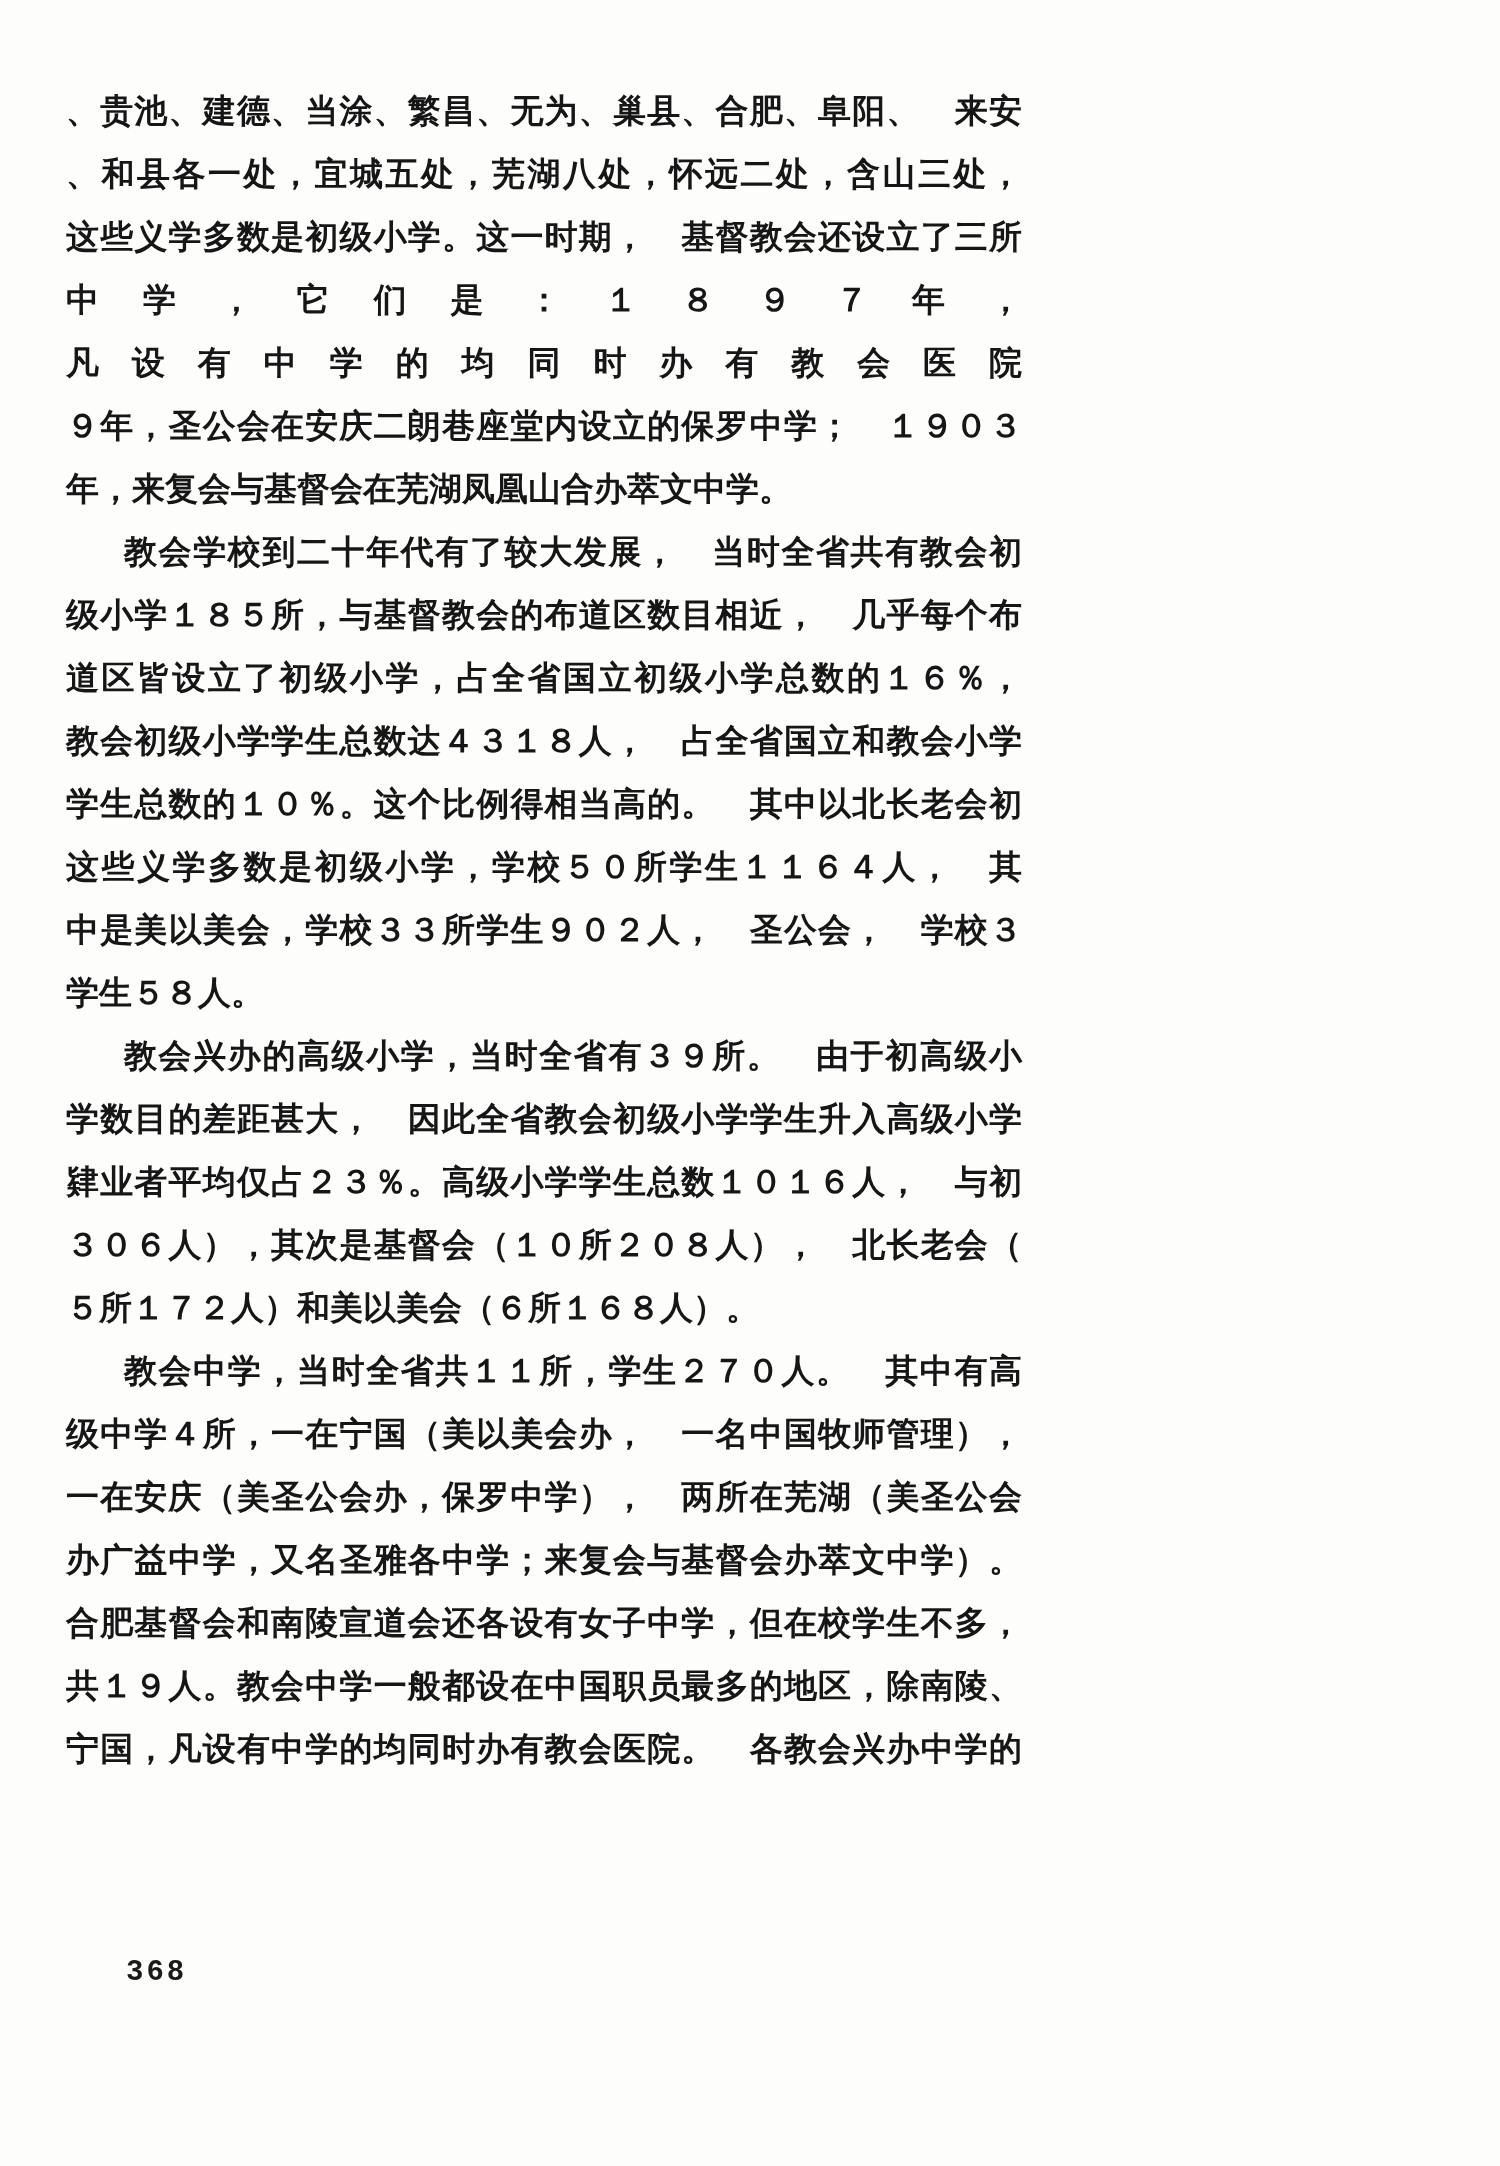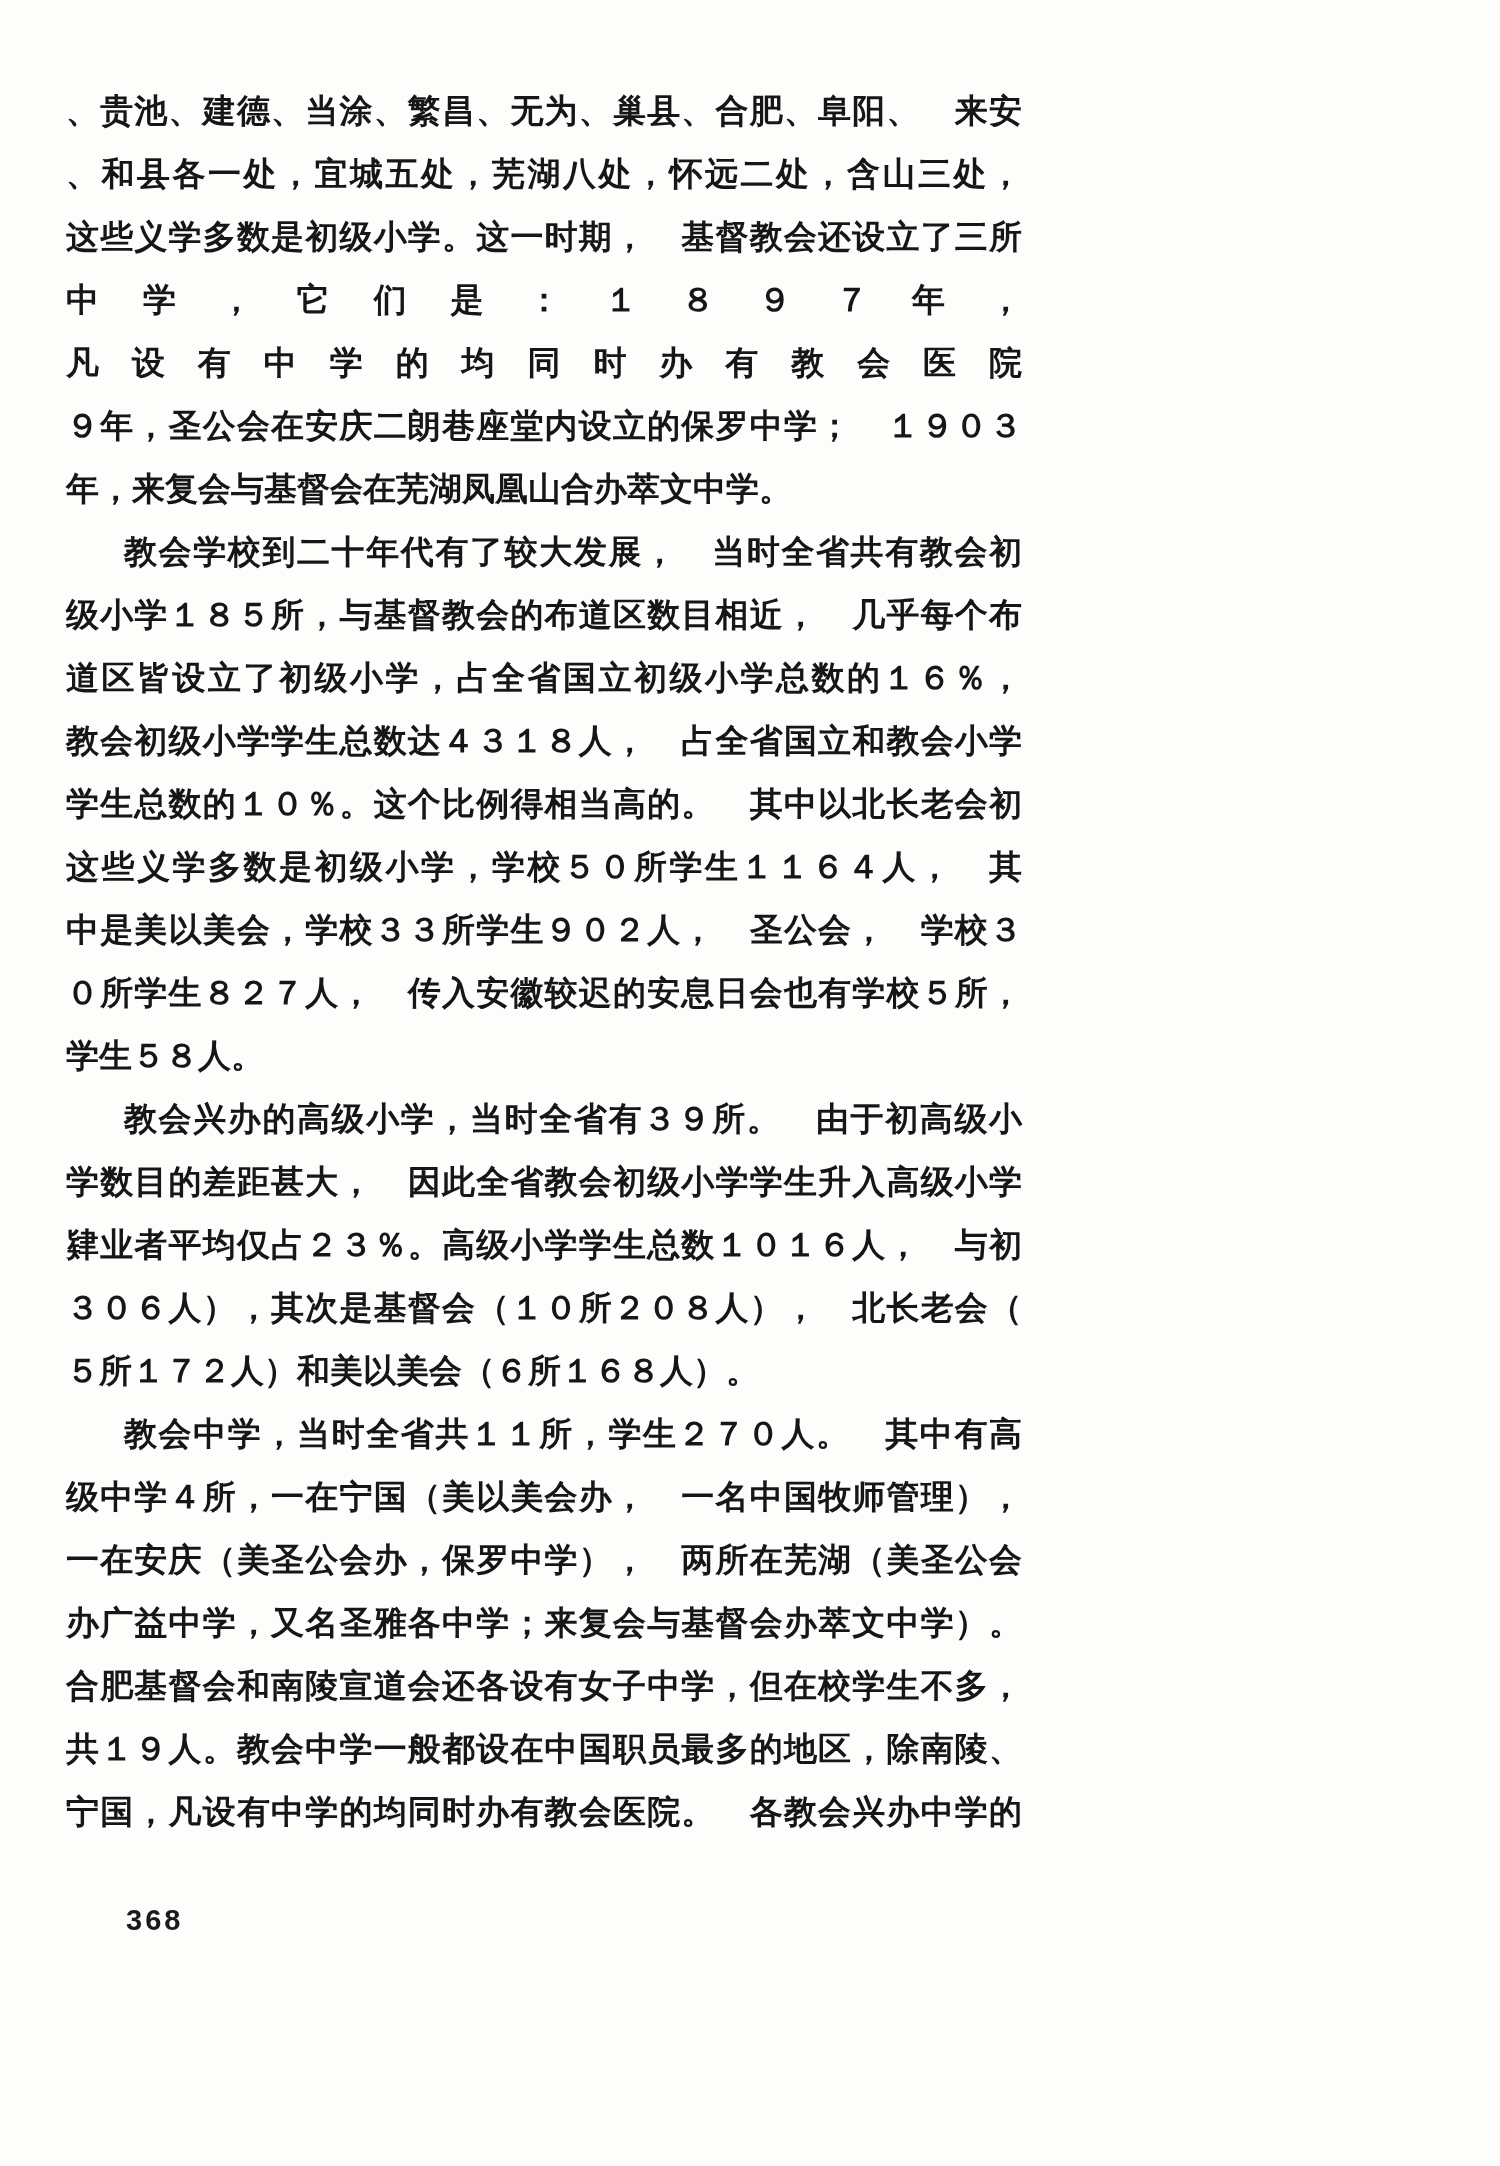--- a/index.html
+++ b/index.html
@@ -33,47 +33,46 @@
   .line.j {
     text-align: justify;
     text-align-last: justify;
   }
   .line.indent {
     text-indent: 58px;
   }
   .page-number {
     position: absolute;
     left: 126px;
-    top: 1904px;
+    top: 1956px;
     font-size: 29px;
     font-weight: 700;
     letter-spacing: 3px;
     color: #1a1a1a;
-    font-family: Liberation Sans, sans-serif;
+    font-family: Liberation Mono, monospace;
   }
 </style>
 </head>
 <body>
 
 <div class="sheet">
   <div class="textblock">
       <div class="line j">、贵池、建德、当涂、繁昌、无为、巢县、合肥、阜阳、　来安</div>
       <div class="line j">、和县各一处，宜城五处，芜湖八处，怀远二处，含山三处，</div>
       <div class="line j">这些义学多数是初级小学。这一时期，　基督教会还设立了三所</div>
       <div class="line j">中学，它们是：１８９７年，　凡设有中学的均同时办有教会医院</div>
       <div class="line j">９年，圣公会在安庆二朗巷座堂内设立的保罗中学；　１９０３</div>
       <div class="line">年，来复会与基督会在芜湖凤凰山合办萃文中学。</div>
       <div class="line j indent">教会学校到二十年代有了较大发展，　当时全省共有教会初</div>
       <div class="line j">级小学１８５所，与基督教会的布道区数目相近，　几乎每个布</div>
       <div class="line j">道区皆设立了初级小学，占全省国立初级小学总数的１６％，</div>
       <div class="line j">教会初级小学学生总数达４３１８人，　占全省国立和教会小学</div>
       <div class="line j">学生总数的１０％。这个比例得相当高的。　其中以北长老会初</div>
       <div class="line j">这些义学多数是初级小学，学校５０所学生１１６４人，　其</div>
       <div class="line j">中是美以美会，学校３３所学生９０２人，　圣公会，　学校３</div>
-      <div class="line j">０所学生８２７人，　传入安徽较迟的安息日会也有学校５所，</div>
       <div class="line">学生５８人。</div>
       <div class="line j indent">教会兴办的高级小学，当时全省有３９所。　由于初高级小</div>
       <div class="line j">学数目的差距甚大，　因此全省教会初级小学学生升入高级小学</div>
       <div class="line j">肄业者平均仅占２３％。高级小学学生总数１０１６人，　与初</div>
       <div class="line j">３０６人），其次是基督会（１０所２０８人），　北长老会（</div>
       <div class="line">５所１７２人）和美以美会（６所１６８人）。</div>
       <div class="line j indent">教会中学，当时全省共１１所，学生２７０人。　其中有高</div>
       <div class="line j">级中学４所，一在宁国（美以美会办，　一名中国牧师管理），</div>
       <div class="line j">一在安庆（美圣公会办，保罗中学），　两所在芜湖（美圣公会</div>
       <div class="line j">办广益中学，又名圣雅各中学；来复会与基督会办萃文中学）。</div>

